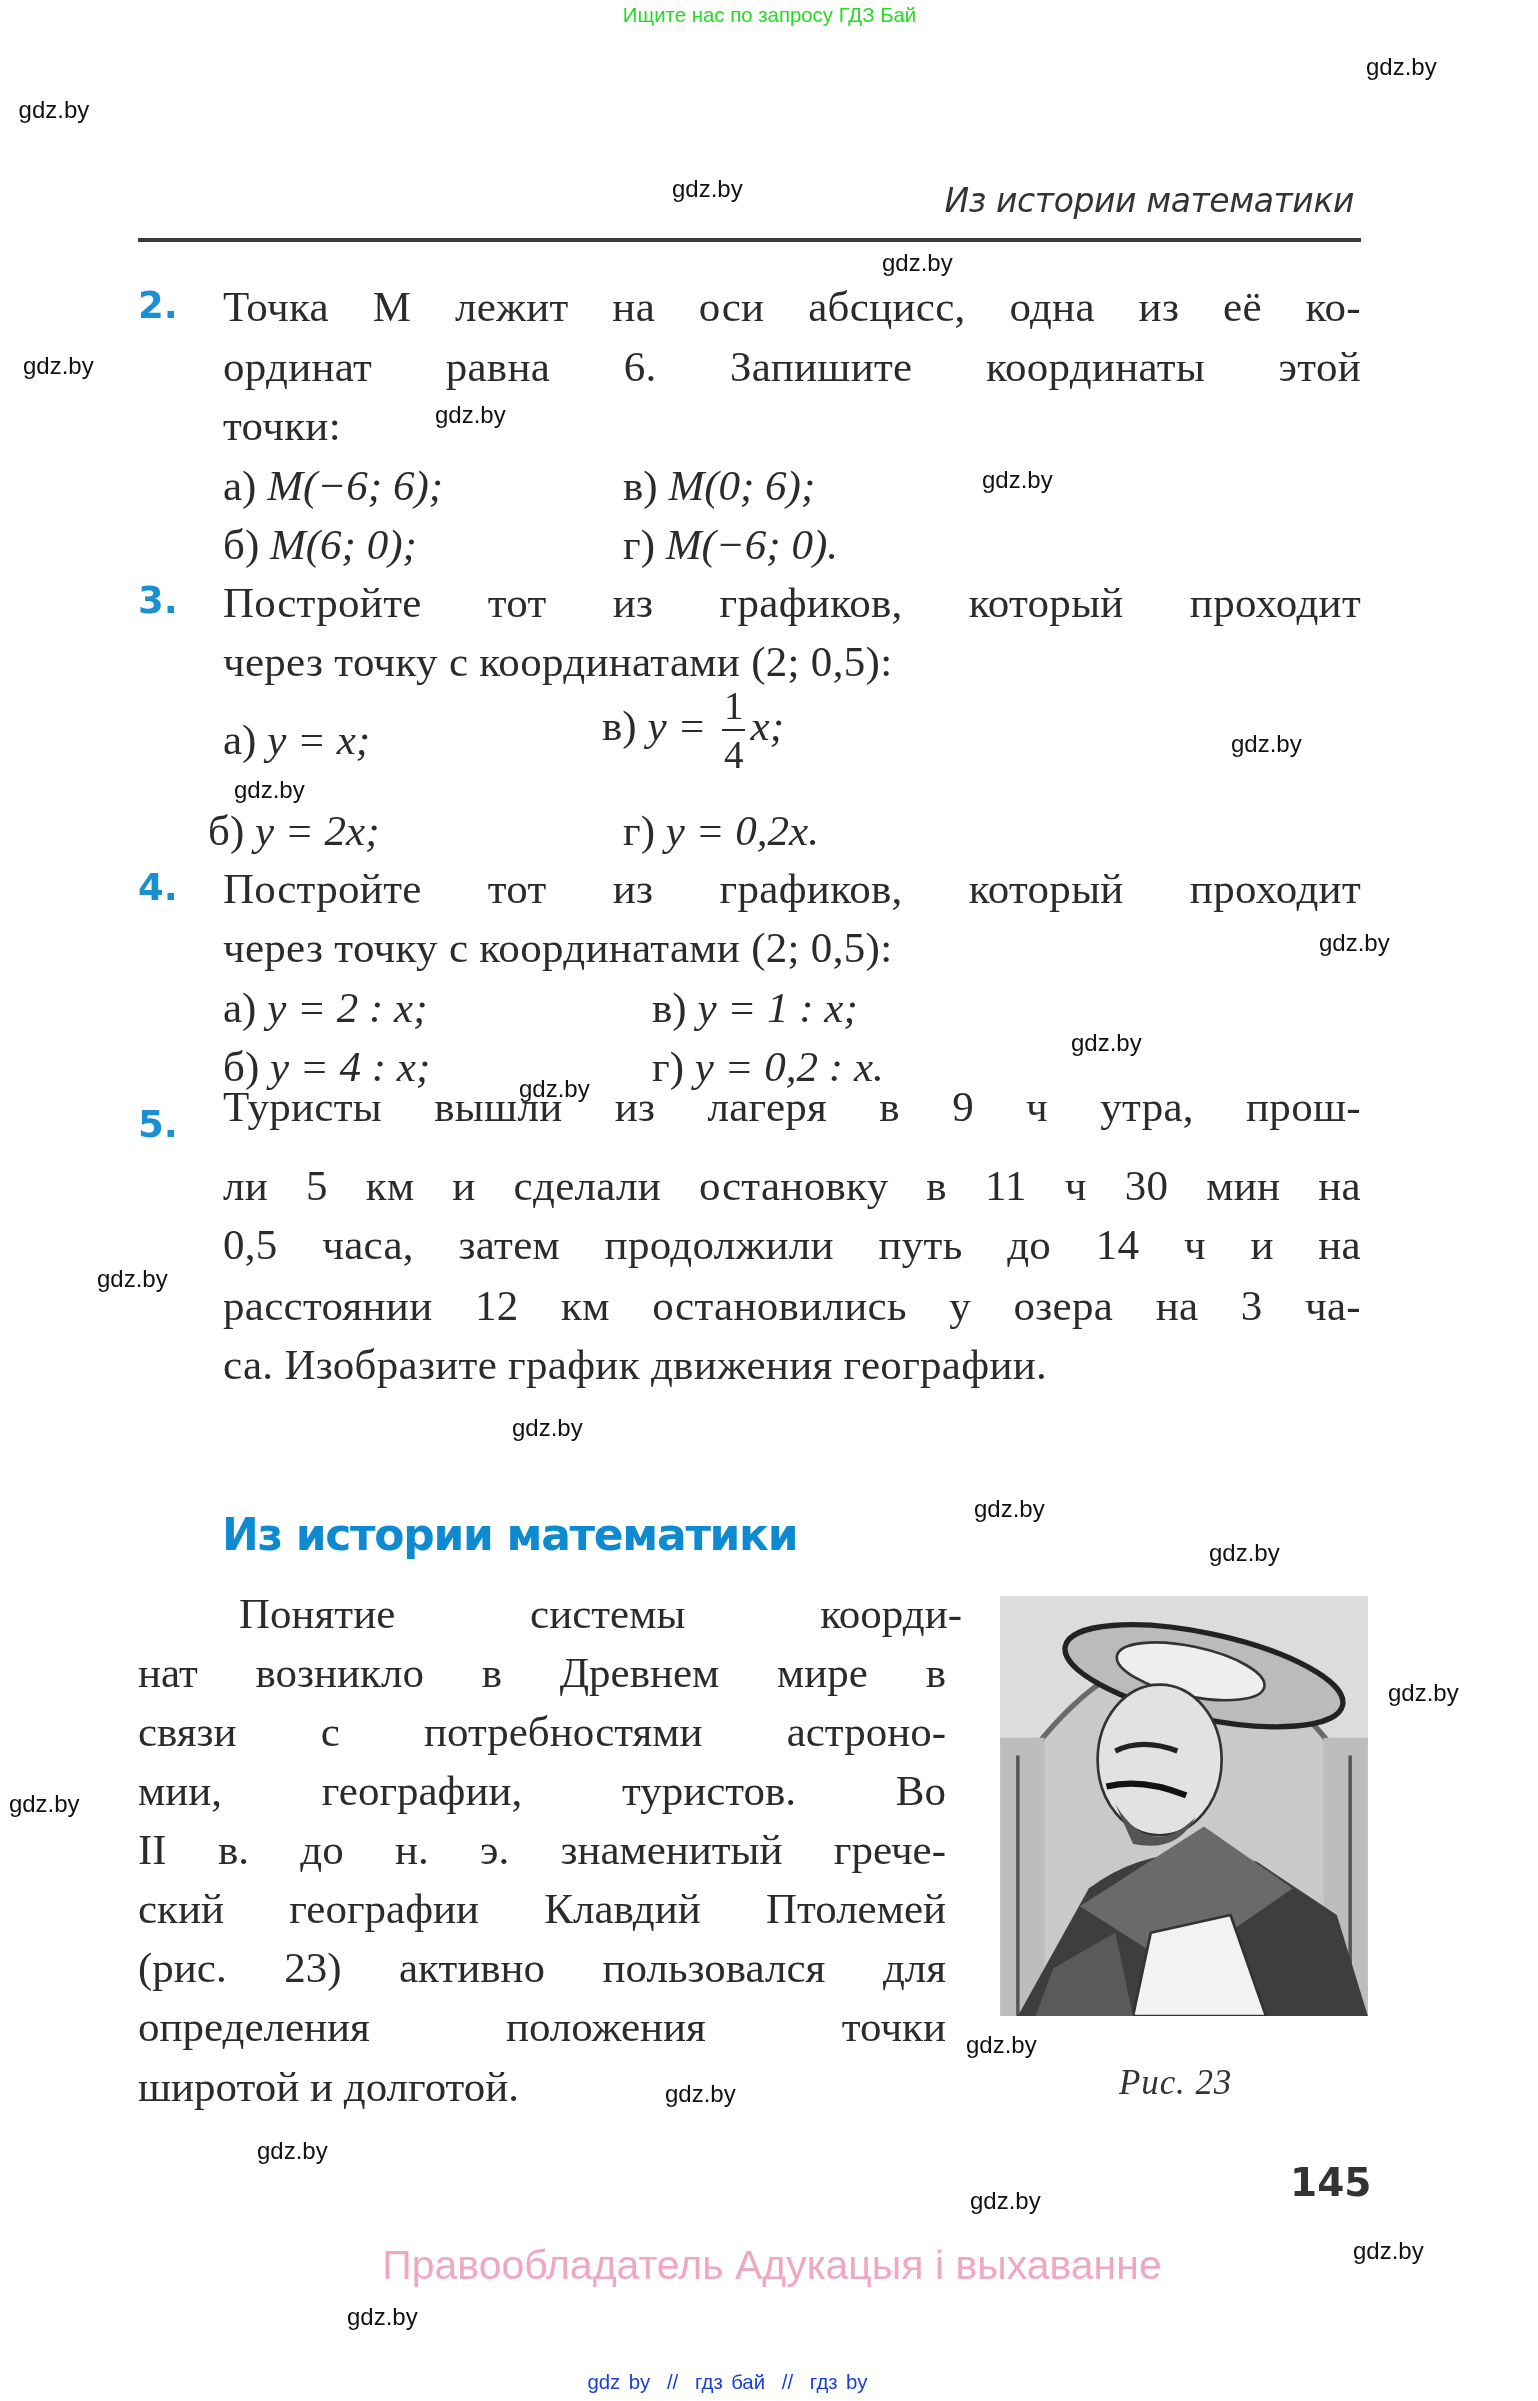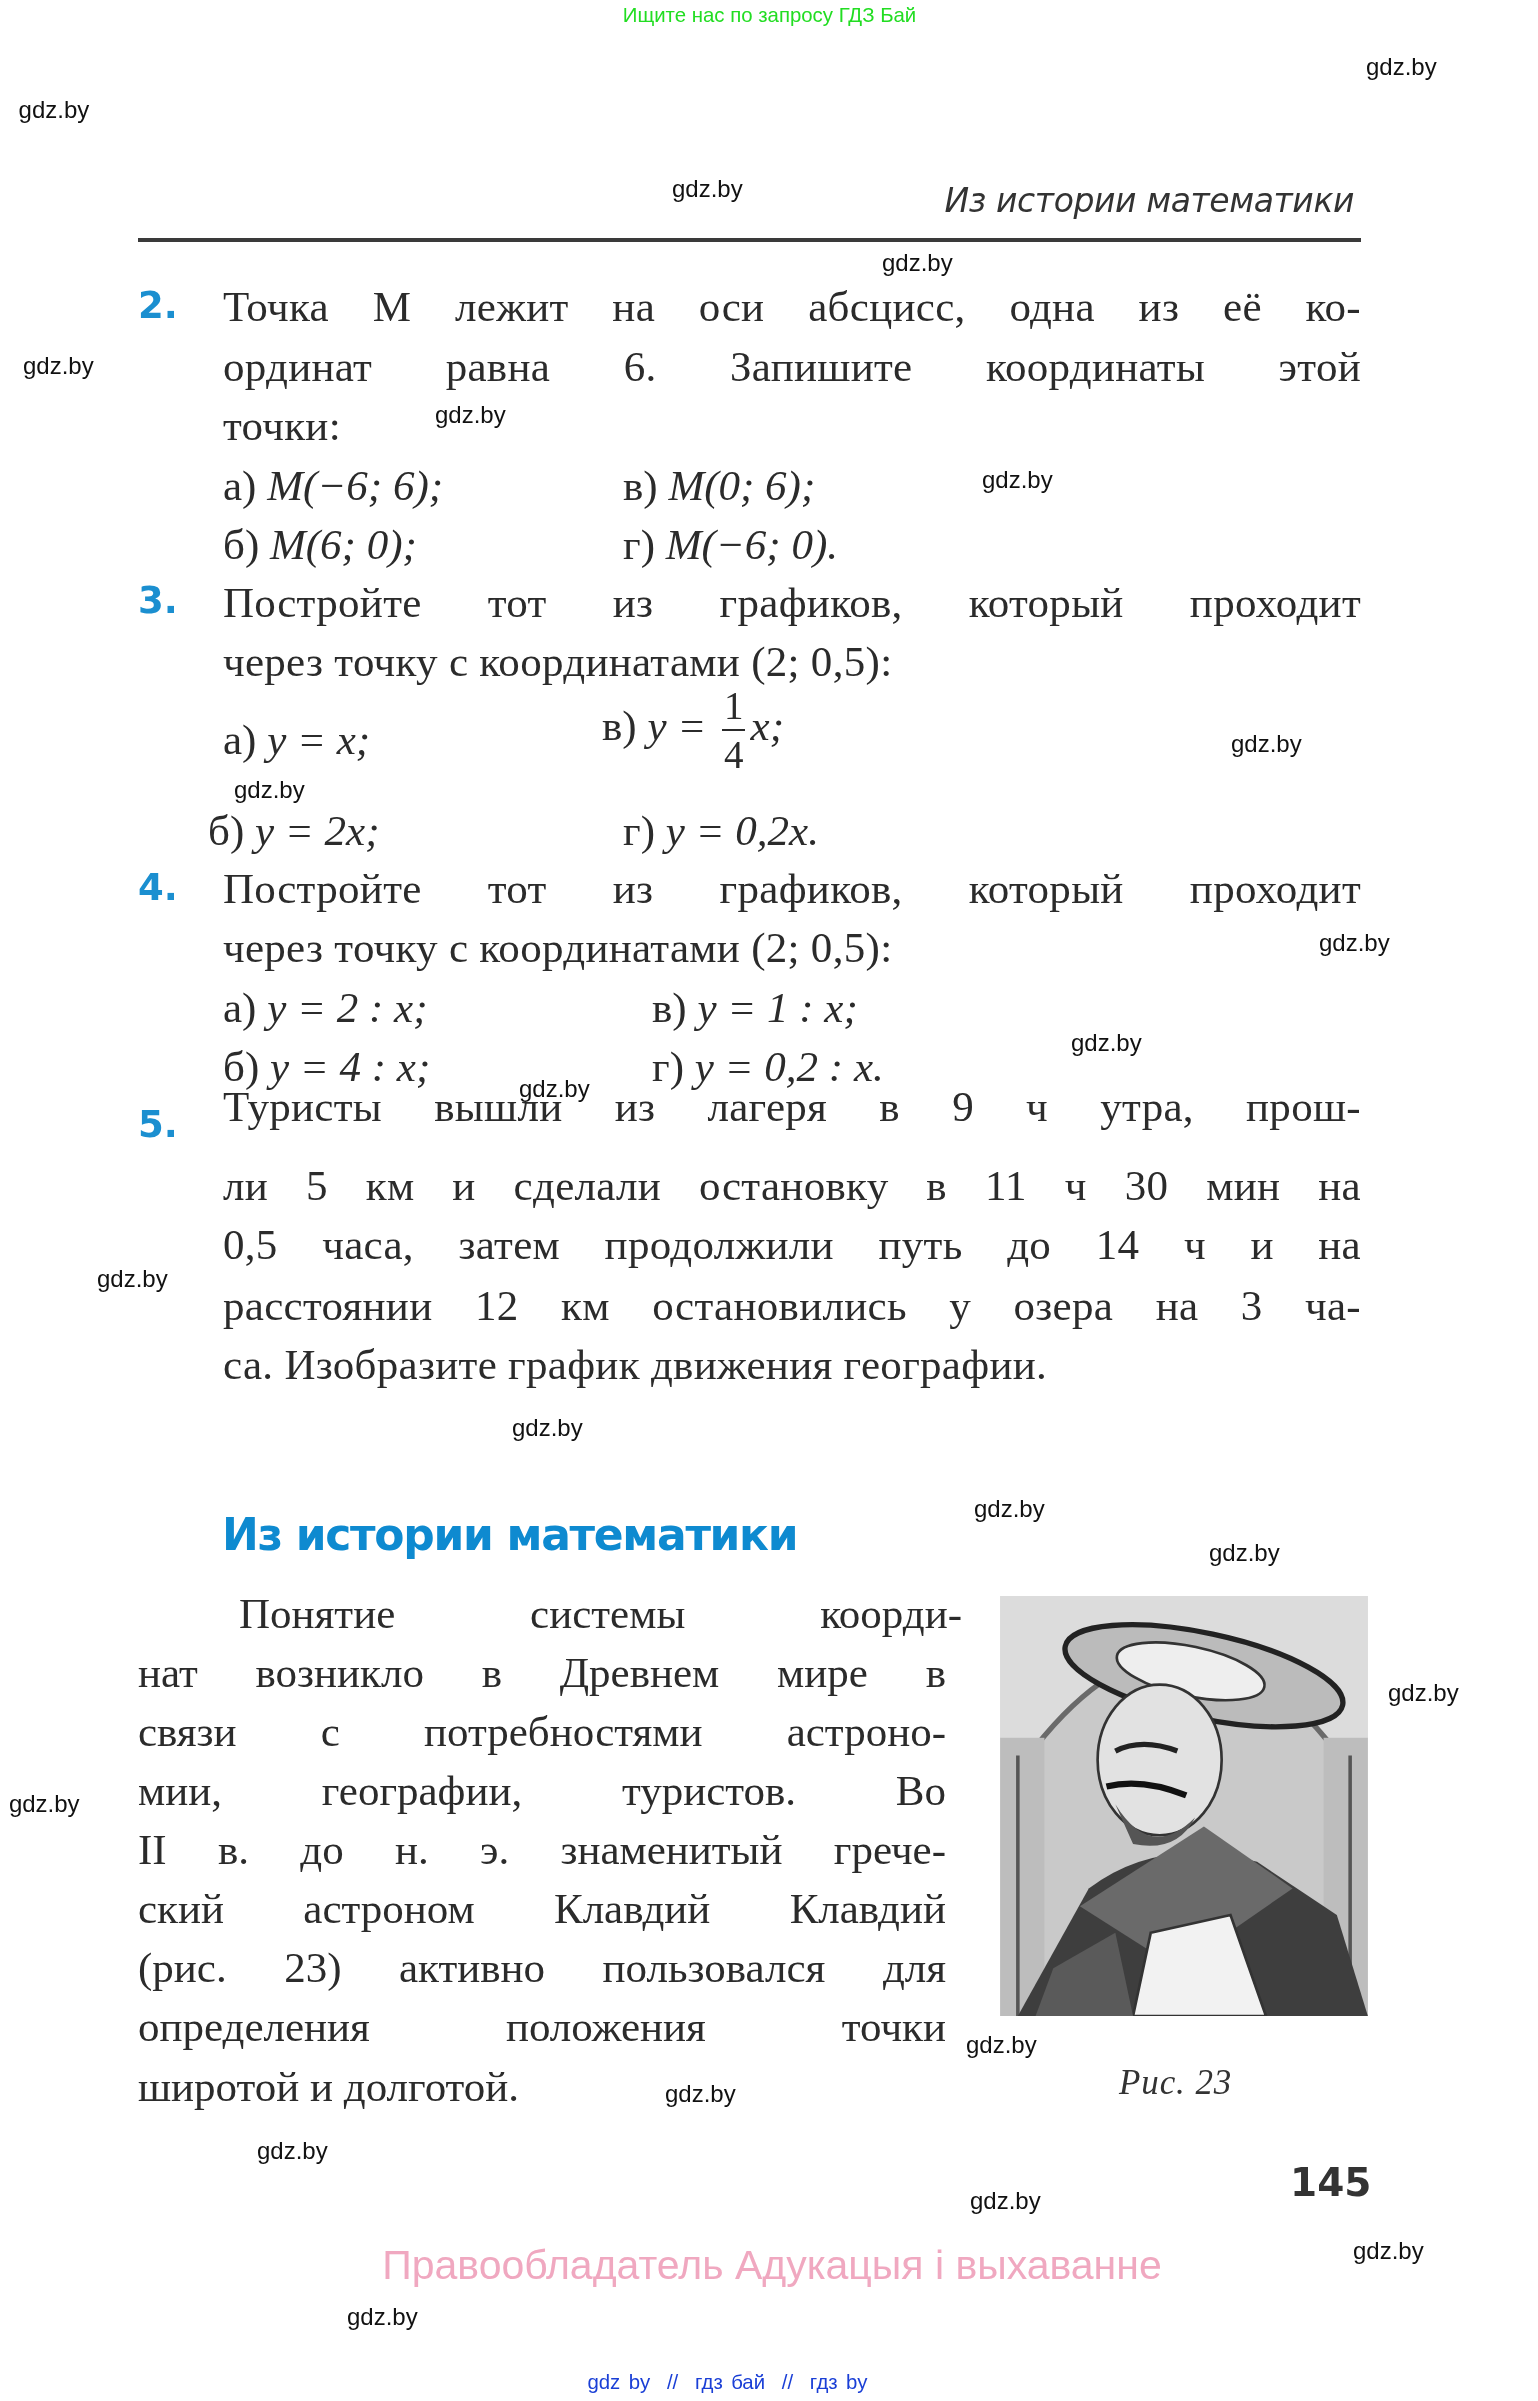--- a/index.html
+++ b/index.html
@@ -128,21 +128,21 @@
 </div>
 
 <div class="section-heading">Из истории математики</div>
 
 <div>
   <div class="para" style="top:1592px; left:223px; width:723px;margin-left:16px;">Понятие системы коорди-</div>
   <div class="para" style="top:1651px;">нат возникло в Древнем мире в</div>
   <div class="para" style="top:1710px;">связи с потребностями астроно-</div>
   <div class="para" style="top:1769px;">мии, географии, туристов. Во</div>
   <div class="para" style="top:1828px;">II в. до н. э. знаменитый грече-</div>
-  <div class="para" style="top:1887px;">ский астроном Клавдий Клавдий</div>
+  <div class="para" style="top:1887px;">ский географии Клавдий Птолемей</div>
   <div class="para" style="top:1946px;">(рис. 23) активно пользовался для</div>
   <div class="para" style="top:2005px;">определения положения точки</div>
   <div class="para last" style="top:2065px;">широтой и долготой.</div>
 </div>
 
 <div class="portrait" aria-label="Portrait engraving of Claudius Ptolemy">
   <svg width="368" height="420" viewBox="0 0 415 474" xmlns="http://www.w3.org/2000/svg">
     <rect width="415" height="474" fill="#e6e6e6"></rect>
 
     <path d="M0 0 H415 V474 H0 Z" fill="#dcdcdc"></path>

